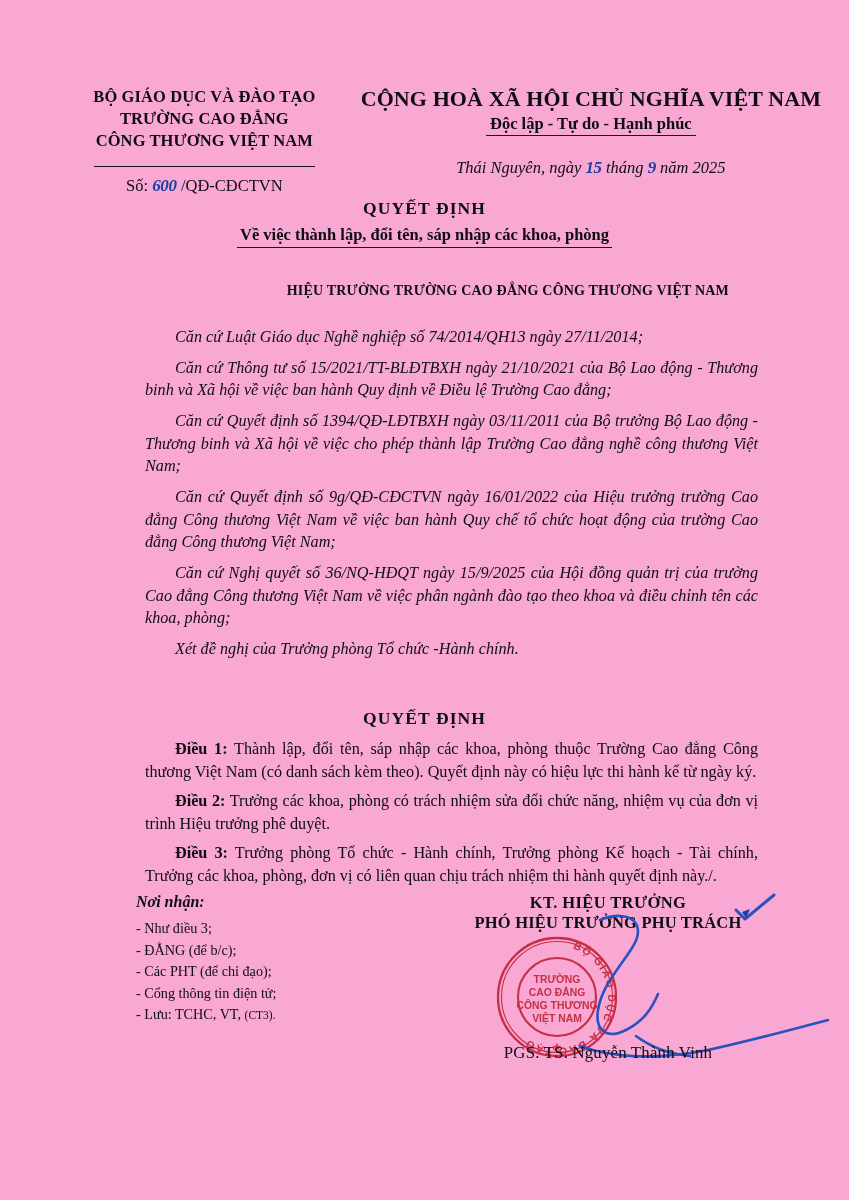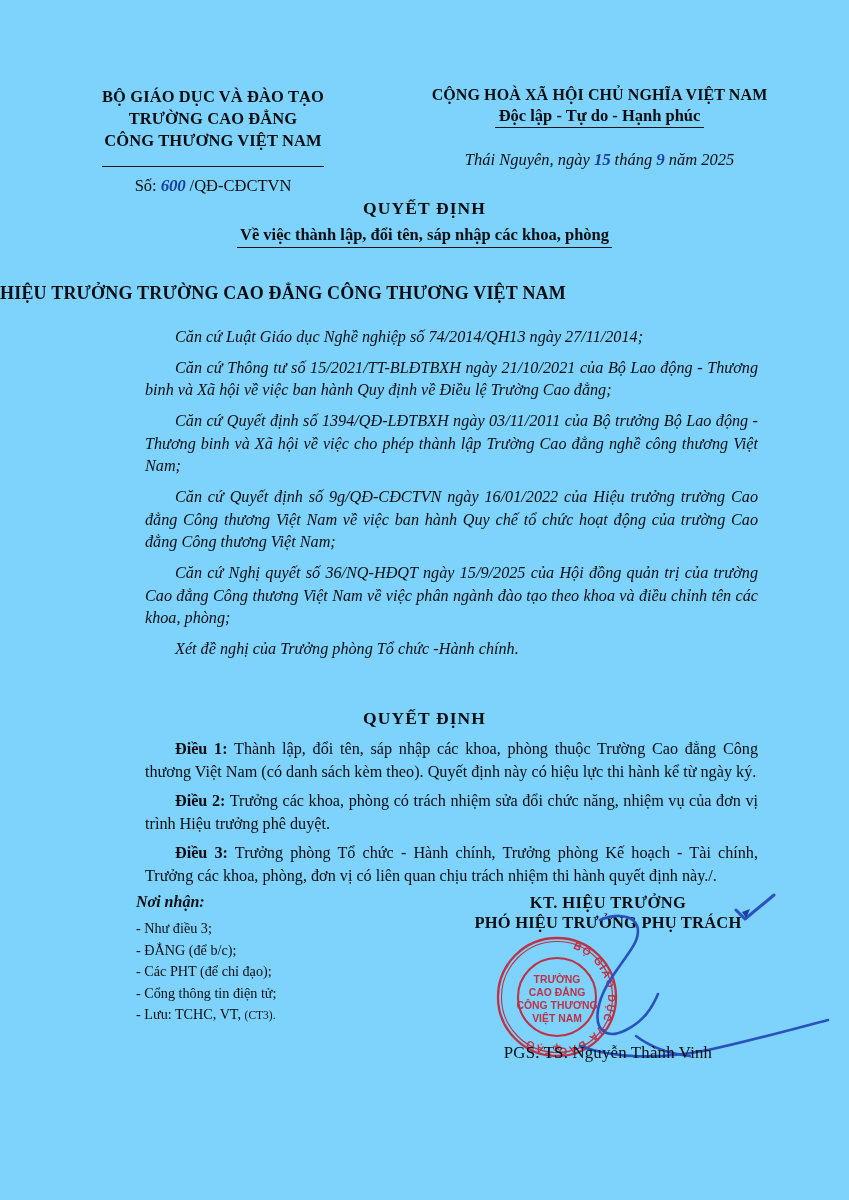--- a/index.html
+++ b/index.html
@@ -4,21 +4,21 @@
 <style>
   html, body {
     margin: 0;
     padding: 0;
     background: #8a8a8a;
   }
   .page {
     position: relative;
     width: 849px;
     height: 1200px;
-    background: #7dd3fc;
+    background: #f9a8d4;
     overflow: hidden;
     font-family: "Liberation Serif", "DejaVu Serif", serif;
     color: #0d0d12;
     -webkit-font-smoothing: antialiased;
   }
 
   
   .header {
     position: absolute;
     top: 86px;
@@ -57,21 +57,21 @@
   }
   .ink {
     color: #1b3fa0;
     font-family: "Liberation Serif", serif;
     font-weight: bold;
     font-style: italic;
     font-size: 17px;
     letter-spacing: -0.3px;
   }
   .natl {
-    font-size: 16px;
+    font-size: 22px;
     font-weight: bold;
     letter-spacing: .1px;
     white-space: nowrap;
   }
   .motto {
     font-size: 16.5px;
     font-weight: bold;
     margin-top: 2px;
     display: inline-block;
     border-bottom: 1.6px solid #15151a;
@@ -104,22 +104,22 @@
     margin-top: 6px;
     display: inline-block;
     border-bottom: 1.5px solid #15151a;
     padding: 0 3px 2px 3px;
   }
   .rector-line {
     position: absolute;
     top: 283px;
     left: 0;
     width: 729px;
-    text-align: left;
-    font-size: 18px;
+    text-align: right;
+    font-size: 14px;
     font-weight: bold;
     letter-spacing: .2px;
   }
 
   
   .body {
     position: absolute;
     top: 326px;
     left: 145px;
     width: 613px;

